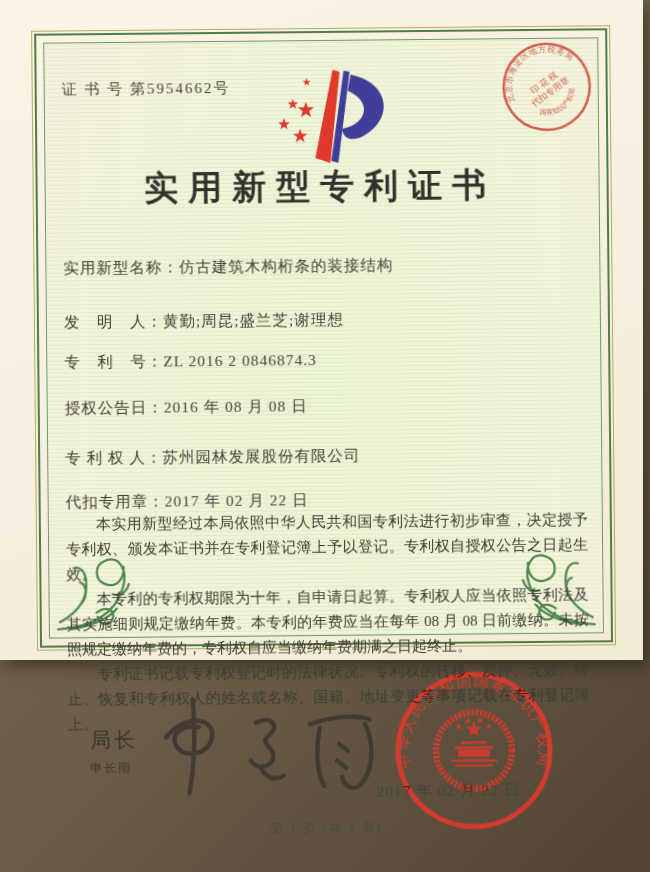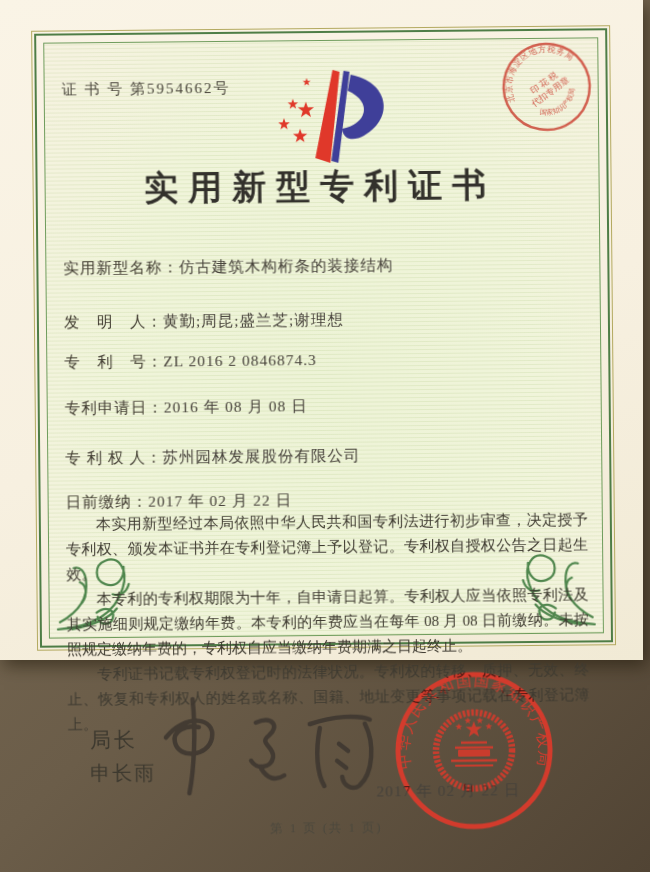--- a/index.html
+++ b/index.html
@@ -36,21 +36,21 @@
   }
   .field-row{position:absolute;left:64px;font-size:15.5px;letter-spacing:1px;color:#413c31;white-space:nowrap;}
   .field-row .val{color:#46413a;}
   .row-0{top:256px}.row-1{top:310px}.row-2{top:350px}.row-3{top:396px}.row-4{top:446px}.row-5{top:490px}
   .body-text{
     position:absolute;left:64px;top:510px;width:522px;
     font-size:15px;line-height:25px;color:#3e3a30;text-align:justify;
   }
   .body-text p{margin:0;text-indent:2em;}
   .director-title{position:absolute;left:86px;top:724px;font-size:21px;letter-spacing:3px;color:#3c382e;}
-  .director-name{position:absolute;left:86px;top:758px;font-size:20px;letter-spacing:2px;color:#3c382e;font-family:Liberation Serif, serif;}
+  .director-name{position:absolute;left:86px;top:758px;font-size:12px;letter-spacing:2px;color:#3c382e;font-family:Liberation Serif, serif;}
   .sig{position:absolute;left:140px;top:682px;width:240px;height:122px;}
   .seal{position:absolute;left:368px;top:650px;width:204px;height:204px;mix-blend-mode:multiply;opacity:.9;}
   .seal-date{position:absolute;left:372px;top:782px;width:210px;font-size:15.5px;letter-spacing:1px;color:#45413a;}
   .tax-stamp{position:absolute;left:496px;top:36px;width:106px;height:106px;mix-blend-mode:multiply;opacity:.82;}
   .footer{position:absolute;left:0;top:820px;width:100%;text-align:center;font-size:12.5px;letter-spacing:2px;color:#4a473c;}
 </style>
 </head>
 <body>
 
 <svg width="0" height="0" style="position:absolute">
@@ -98,23 +98,23 @@
         <path d="M78,5 L84,6 L72,97 L65,95 Z"></path>
         <path d="M85,9 C122,16 130,52 98,70 C87,76 77,74 76,63 C100,59 108,37 82,25 Z"></path>
       </g>
     </svg>
 
     <div class="title">实用新型专利证书</div>
 
     <div class="field-row row-0"><span class="lbl">实用新型名称：</span><span class="val">仿古建筑木构桁条的装接结构</span></div>
     <div class="field-row row-1"><span class="lbl">发　明　人：</span><span class="val">黄勤;周昆;盛兰芝;谢理想</span></div>
     <div class="field-row row-2"><span class="lbl">专　利　号：</span><span class="val">ZL 2016 2 0846874.3</span></div>
-    <div class="field-row row-3"><span class="lbl">专利申请日：</span><span class="val">2016 年 08 月 08 日</span></div>
+    <div class="field-row row-3"><span class="lbl">授权公告日：</span><span class="val">2016 年 08 月 08 日</span></div>
     <div class="field-row row-4"><span class="lbl">专 利 权 人：</span><span class="val">苏州园林发展股份有限公司</span></div>
-    <div class="field-row row-5"><span class="lbl">日前缴纳：</span><span class="val">2017 年 02 月 22 日</span></div>
+    <div class="field-row row-5"><span class="lbl">代扣专用章：</span><span class="val">2017 年 02 月 22 日</span></div>
 
     <div class="body-text">
       <p>本实用新型经过本局依照中华人民共和国专利法进行初步审查，决定授予专利权、颁发本证书并在专利登记簿上予以登记。专利权自授权公告之日起生效。</p>
       <p>本专利的专利权期限为十年，自申请日起算。专利权人应当依照专利法及其实施细则规定缴纳年费。本专利的年费应当在每年 08 月 08 日前缴纳。未按照规定缴纳年费的，专利权自应当缴纳年费期满之日起终止。</p>
       <p>专利证书记载专利权登记时的法律状况。专利权的转移、质押、无效、终止、恢复和专利权人的姓名或名称、国籍、地址变更等事项记载在专利登记簿上。</p>
     </div>
 
     <div class="director-title">局长</div>
     <div class="director-name">申长雨</div>
 

